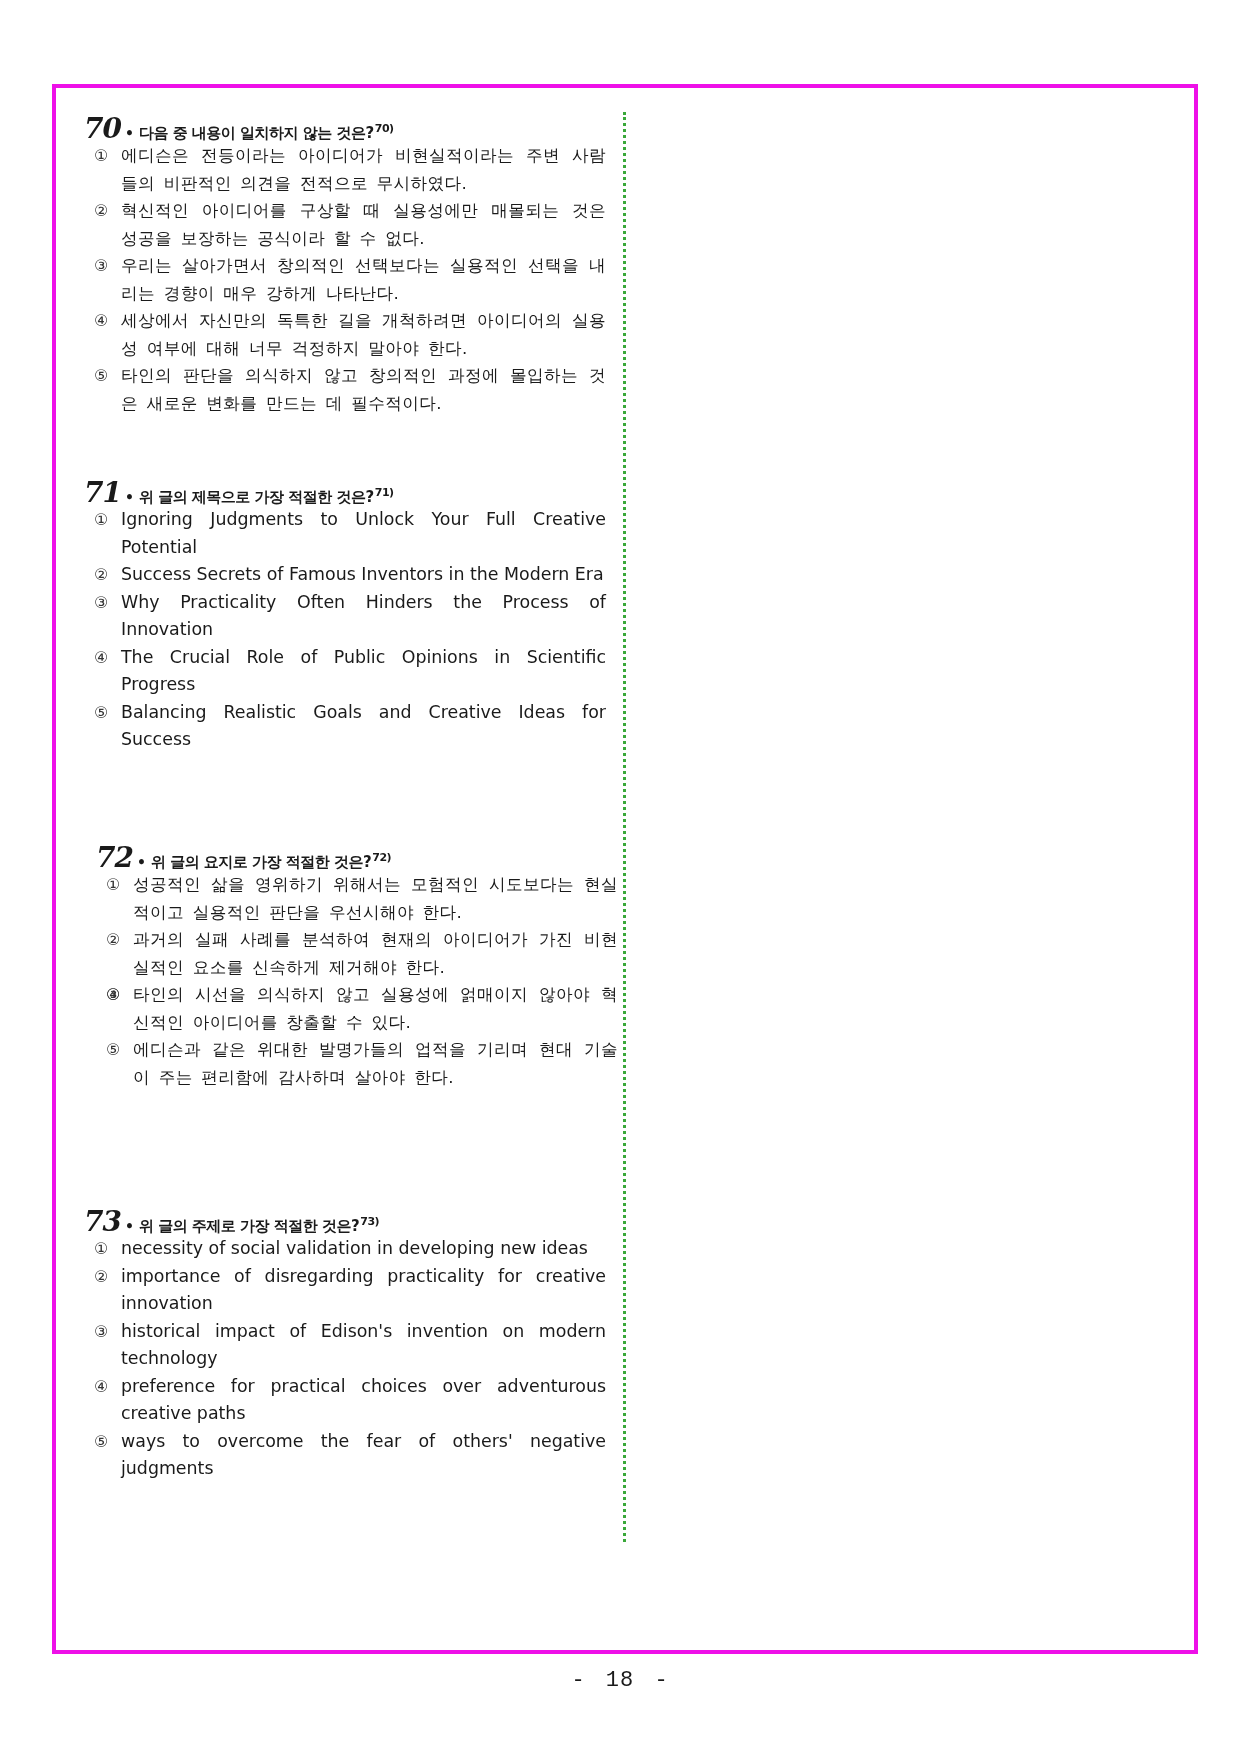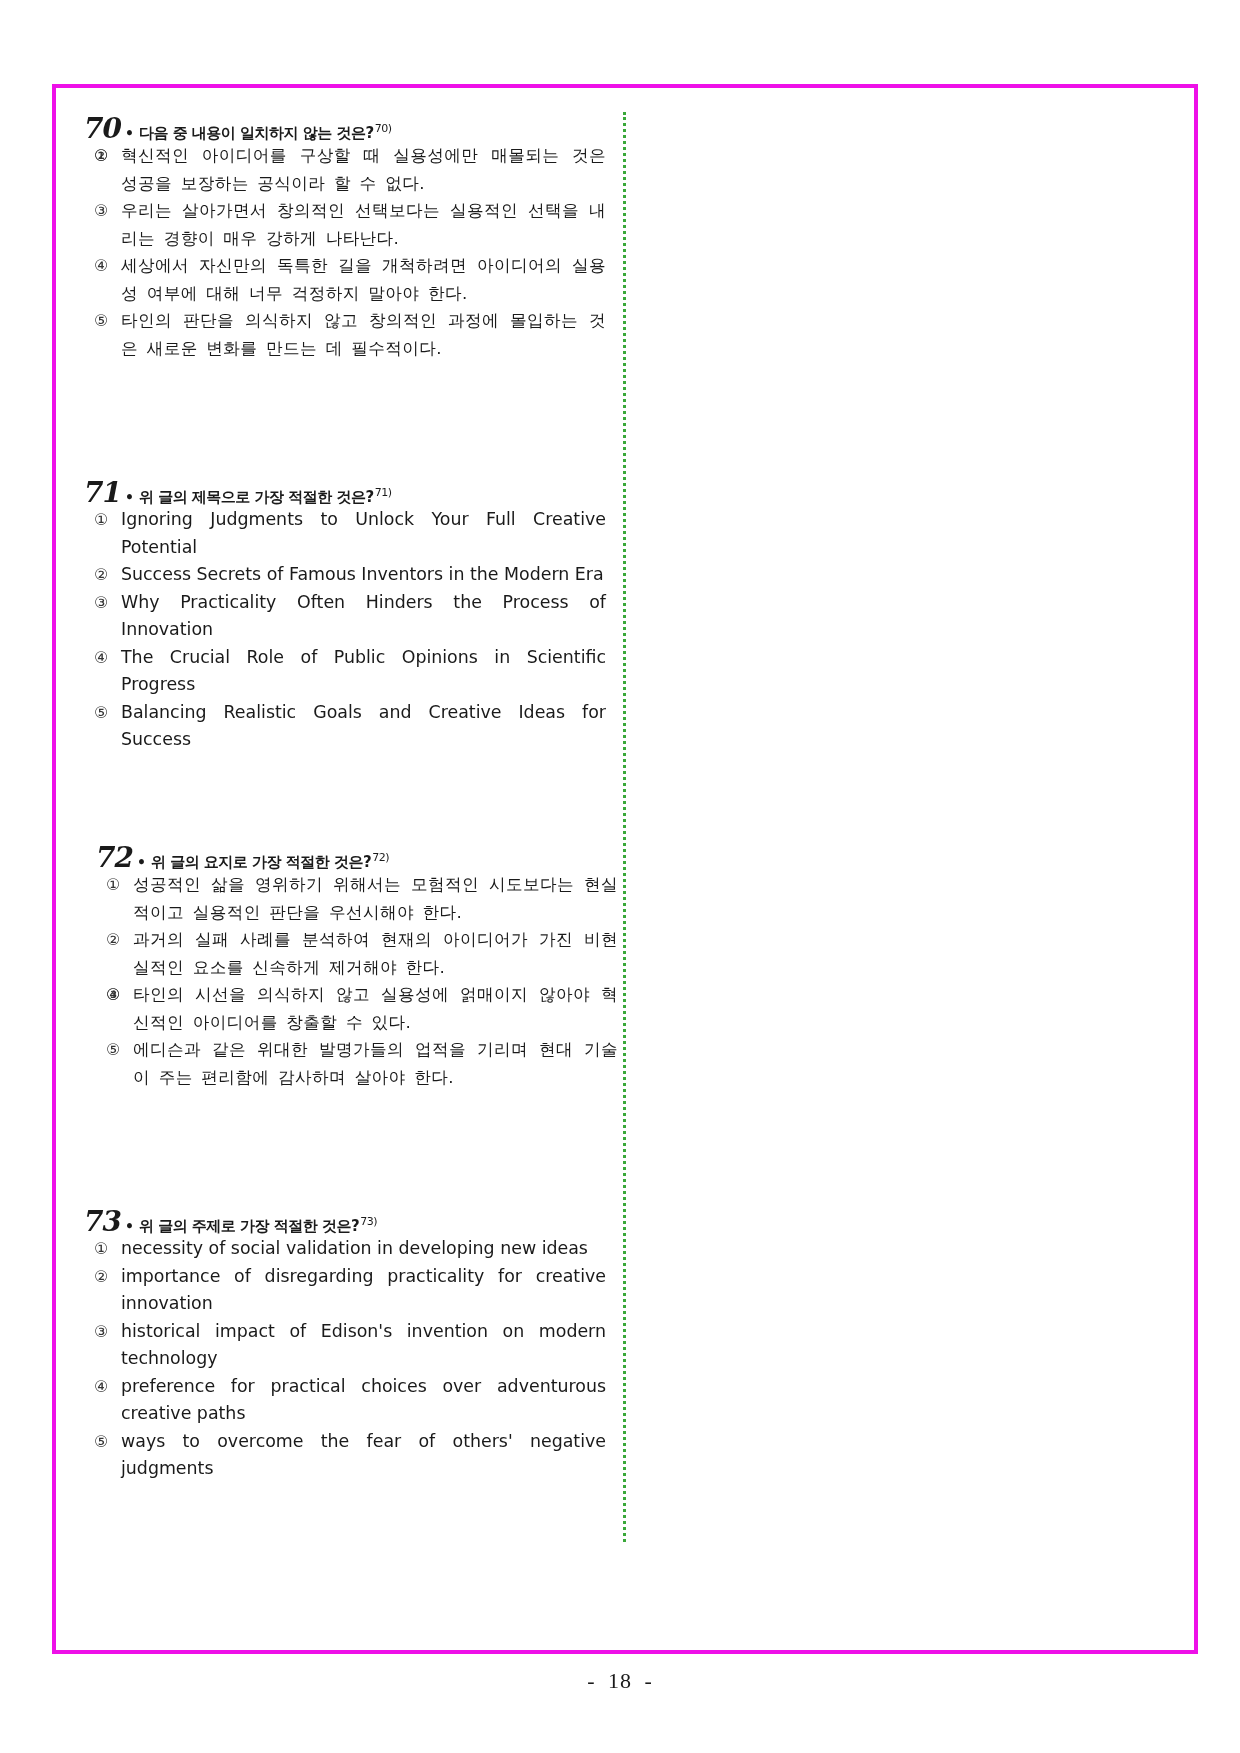--- a/index.html
+++ b/index.html
@@ -59,21 +59,21 @@
     }
     .q-text {
       font-size: 15px;
       font-weight: bold;
       letter-spacing: -0.5px;
     }
     .q-foot {
       font-size: 11px;
       vertical-align: super;
       margin-left: 1px;
-      font-weight: normal;
+      font-weight: bold;
     }
     .options {
       margin: 0;
       padding: 0;
       list-style: none;
     }
     .opt {
       position: relative;
       padding-left: 37px;
       font-size: 17.4px;
@@ -94,40 +94,40 @@
       font-size: 16px;
       color: #333;
     }
     .page-number {
       position: absolute;
       left: 0;
       width: 1240px;
       top: 1668px;
       text-align: center;
       font-size: 22px;
-      font-family: Liberation Serif, serif;
+      font-family: Liberation Mono, monospace;
       color: #1a1a1a;
       letter-spacing: 1px;
       word-spacing: 6px;
     }
   </style>
 </head>
 <body>
 
 <div class="frame"></div>
 <div class="divider"></div>
 
 <div class="question" style="top:112px;">
   <div class="q-head">
     <span class="q-num">70</span>
       <span class="q-num-dot">•</span>
     <span class="q-text"><span>다음 중 내용이 일치하지 않는 것은?</span><span class="q-foot">70)</span></span>
   </div>
   <ul class="options">
-    <li class="opt ko"><span class="opt-marker">①</span></li>
+    <li class="opt ko"><span class="opt-marker">①</span><span>에디슨은 전등이라는 아이디어가 비현실적이라는 주변 사람들의 비판적인 의견을 전적으로 무시하였다.</span></li>
     <li class="opt ko"><span class="opt-marker">②</span><span>혁신적인 아이디어를 구상할 때 실용성에만 매몰되는 것은 성공을 보장하는 공식이라 할 수 없다.</span></li>
     <li class="opt ko"><span class="opt-marker">③</span><span>우리는 살아가면서 창의적인 선택보다는 실용적인 선택을 내리는 경향이 매우 강하게 나타난다.</span></li>
     <li class="opt ko"><span class="opt-marker">④</span><span>세상에서 자신만의 독특한 길을 개척하려면 아이디어의 실용성 여부에 대해 너무 걱정하지 말아야 한다.</span></li>
     <li class="opt ko"><span class="opt-marker">⑤</span><span>타인의 판단을 의식하지 않고 창의적인 과정에 몰입하는 것은 새로운 변화를 만드는 데 필수적이다.</span></li>
   </ul>
 </div>
 
 <div class="question" style="top:476px;">
   <div class="q-head">
     <span class="q-num">71</span>

